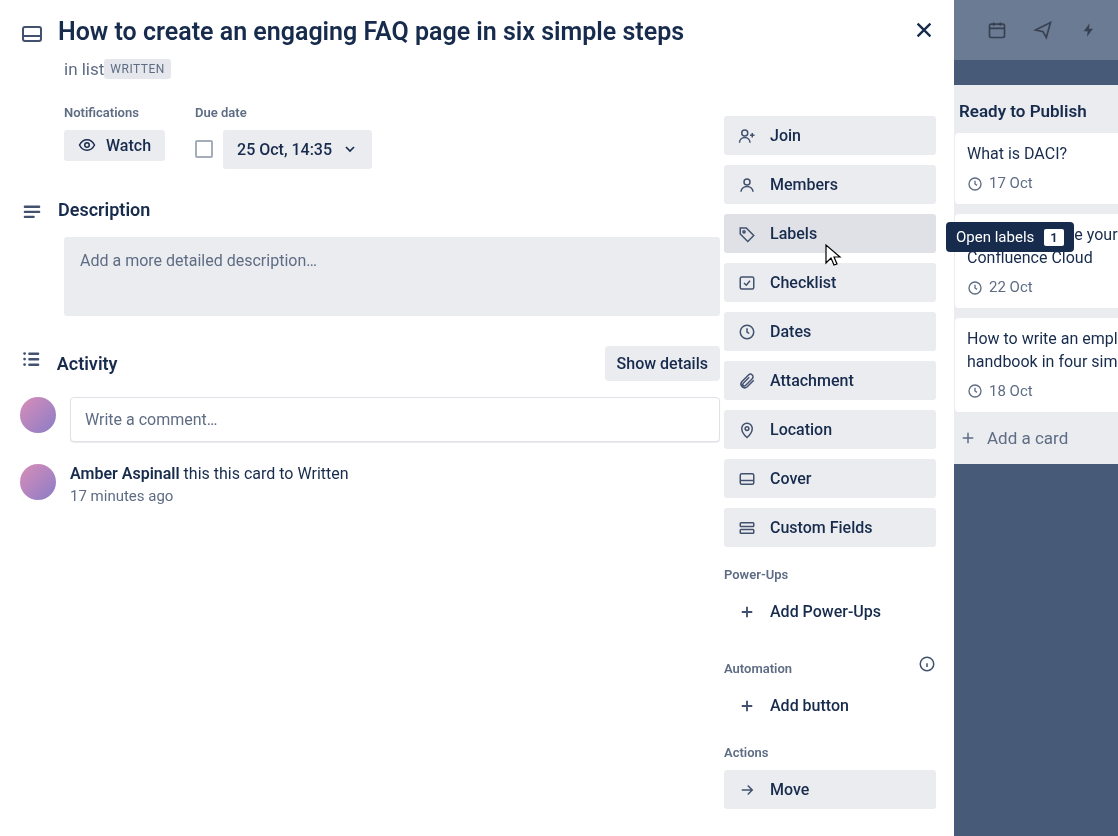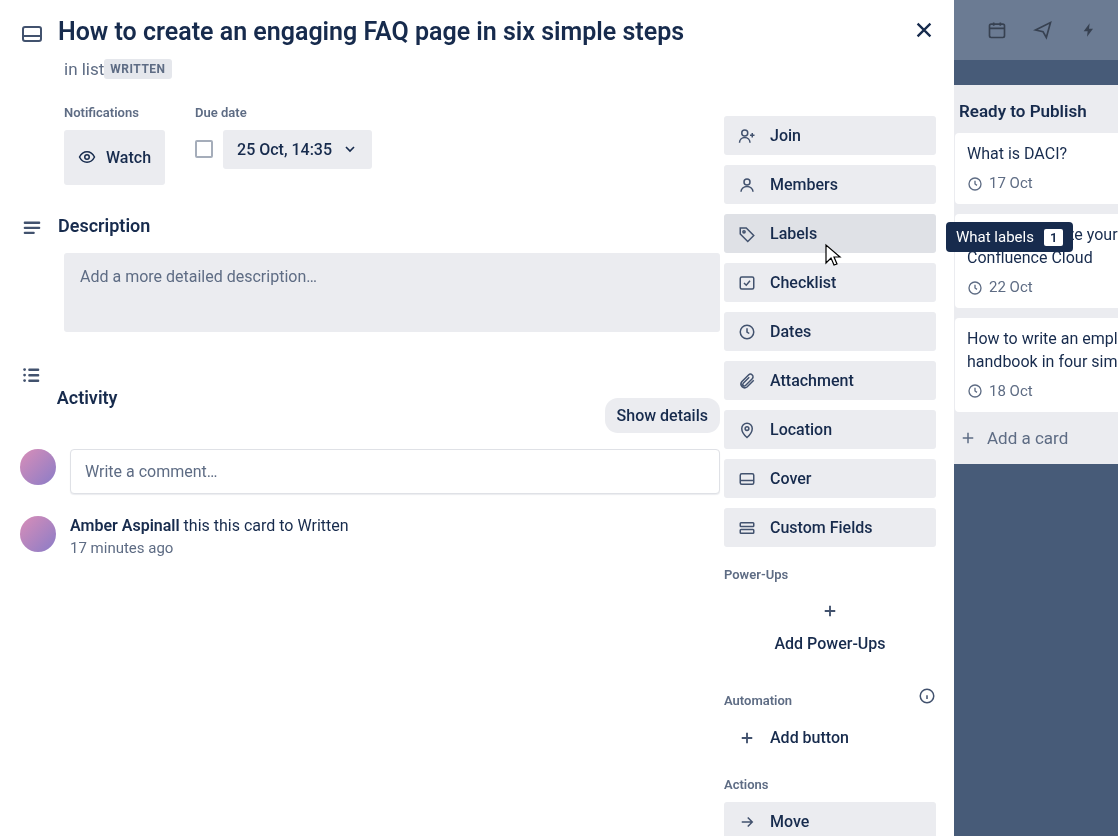--- a/index.html
+++ b/index.html
@@ -73,34 +73,34 @@
   .main-col {
     position: absolute;
     left: 20px;
     top: 16px;
     width: 700px;
   }
   .title-row { display:flex; align-items:flex-start; gap:14px; }
   .title-icon { margin-top:6px; color:#42526e; }
   .card-title { font-size: 25px; font-weight: 600; line-height:1.3; color:#172b4d; }
   .subtitle { margin-left: 44px; margin-top: 10px; font-size:17px; color:#5e6c84; display:flex; align-items:center; gap:0;}
-  .list-pill { display:inline-block; background:#e5e7ec; color:#5e6c84; font-size:12px; font-weight:700; padding:3px 6px; border-radius:3px; letter-spacing:0.5px;}
+  .list-pill { display:inline-block; background:#e5e7ec; color:#5e6c84; font-size:12px; font-weight:400; padding:3px 6px; border-radius:3px; letter-spacing:0.5px;}
   
   .meta-row { margin-left: 44px; margin-top: 26px; display:flex; gap:30px; align-items:flex-start;}
   .meta-block .label { font-size:13px; font-weight:600; color:#5e6c84; margin-bottom:10px;}
-  .watch-btn { display:flex; align-items:center; gap:10px; background:#ebecf0; padding:18px 14px; border-radius:3px; font-size:16px; font-weight:500; color:#172b4d; cursor:pointer;}
+  .watch-btn { display:flex; align-items:center; gap:10px; background:#ebecf0; padding:6px 14px; border-radius:3px; font-size:16px; font-weight:500; color:#172b4d; cursor:pointer;}
   .due-wrap { display:flex; align-items:center; gap:10px;}
   .chk { width:18px; height:18px; border:2px solid #a5adba; border-radius:2px; }
   .due-btn { display:flex; align-items:center; gap:10px; background:#ebecf0; padding:10px 14px; border-radius:3px; font-size:16px; font-weight:500; color:#172b4d; cursor:pointer;justify-content:space-between;}
 
   .section { margin-top: 30px; display:flex; align-items:flex-start; gap:14px;}
   .section-icon { margin-top:2px; color:#42526e; width:24px; display:flex; justify-content:center;}
   .section-title { font-size:18px; font-weight:600; color:#172b4d;}
   .section-header { display:flex; align-items:center; justify-content:space-between; width:100%;}
-  .show-details {background:#ebecf0; padding:8px 12px; border-radius:13px; font-size:16px; font-weight:500; color:#172b4d; cursor:pointer;margin-top:36px;}
+  .show-details {background:#ebecf0; padding:8px 12px; border-radius:4px; font-size:16px; font-weight:500; color:#172b4d; cursor:pointer;}
 
   .desc-box { margin-left:44px; margin-top:14px; background:#ebecf0; border-radius:3px; padding:14px 16px 46px; font-size:16px; color:#5e6c84; cursor:text;}
 
   .comment-row { display:flex; gap:14px; margin-top:16px; align-items:flex-start;}
   .avatar { width:36px; height:36px; border-radius:50%; background: linear-gradient(135deg,#d98eb8,#8a7cc7); flex-shrink:0;}
   .comment-input { flex:1; border:1px solid #dfe1e6; border-radius:4px; padding:12px 14px; font-size:16px; color:#5e6c84; background:#fff; box-shadow: 0 1px 1px rgba(9,30,66,0.08);}
   .activity-item { display:flex; gap:14px; margin-top:22px; align-items:flex-start;}
   .activity-text { font-size:16px; color:#172b4d;}
   .activity-text .author{font-weight:600;}
   .activity-time { font-size:15px; color:#5e6c84; margin-top:4px;}
@@ -384,21 +384,21 @@
             <svg width="18" height="18" viewBox="0 0 24 24" fill="none" stroke="currentColor" stroke-width="2">
               <rect x="3" y="5" width="18" height="5" rx="1"></rect>
               <rect x="3" y="14" width="18" height="5" rx="1"></rect>
             </svg>
           </span>
           <span>Custom Fields</span>
         </div>
       </div>
 
     <div class="side-section-label">Power-Ups</div>
-    <div class="side-btn" style="background:transparent;flex-direction:column;">
+    <div class="side-btn" style="background:transparent;">
       <span class="side-icon">
           <svg width="18" height="18" viewBox="0 0 24 24" fill="none" stroke="currentColor" stroke-width="2.5">
             <path d="M12 5v14M5 12h14"></path>
           </svg>
         </span>
       <span>Add Power-Ups</span>
     </div>
 
     <div class="side-row-header">
       <div class="side-section-label">Automation</div>
@@ -424,21 +424,21 @@
           <svg width="18" height="18" viewBox="0 0 24 24" fill="none" stroke="currentColor" stroke-width="2">
             <path d="M5 12h14M13 6l6 6-6 6"></path>
           </svg>
         </span>
       <span>Move</span>
     </div>
   </div>
 </div>
 
 <div class="tooltip">
-  <span>What labels</span>
+  <span>Open labels</span>
   <span class="key">1</span>
 </div>
 
 <div class="cursor">
   <svg width="22" height="26" viewBox="0 0 22 26">
       <path d="M4 2 L4 20 L9 15 L12 22 L15 21 L12 14 L18 14 Z" fill="#fff" stroke="#000" stroke-width="1.2"></path>
     </svg>
 </div>
 
 </body></html>

